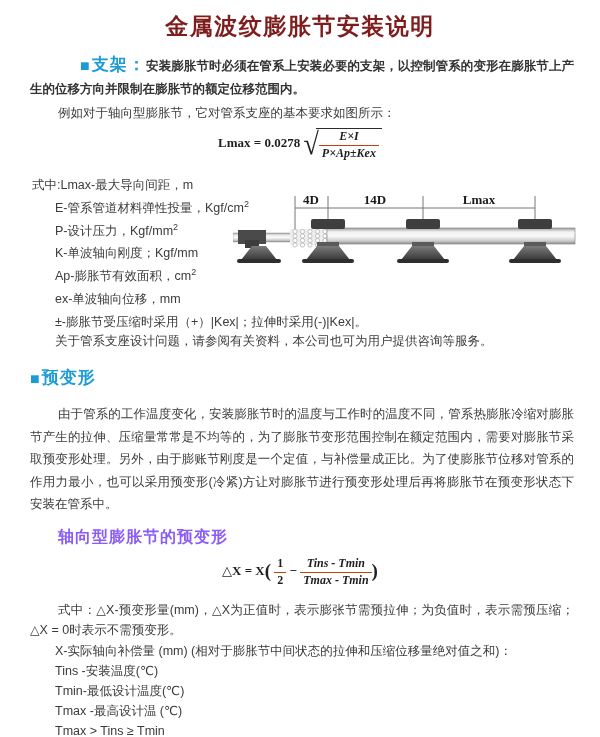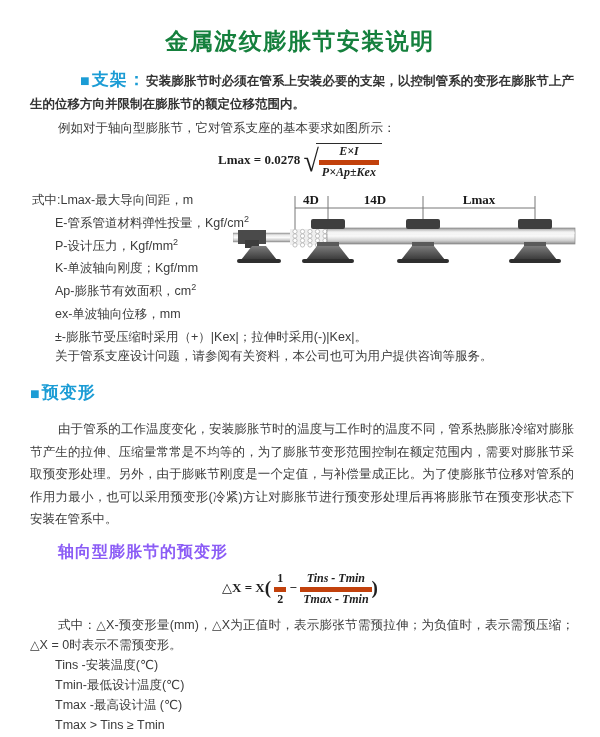--- a/index.html
+++ b/index.html
@@ -2,36 +2,36 @@
 <html><head>
 <meta charset="utf-8">
 <style>
   * { box-sizing: border-box; }
   html,body { margin:0; padding:0; background:#fdfdfb; }
   .page {
     width:600px; height:737px; background:#ffffff; position:relative; overflow:hidden;
     font-family:"Liberation Sans","DejaVu Sans",sans-serif; color:#3b3b3b; font-size:12.5px;
   }
   .title {
-    text-align:center; font-size:23px; font-weight:bold; color:#15803d;
-    padding-top:26px; letter-spacing:1.5px;
+    text-align:center; font-size:23px; font-weight:bold; color:#7f1d1d;
+    padding-top:11px; letter-spacing:1.5px;
   }
   .accent { color:#1b9cd5; }
   .sec-square { font-size:16px; vertical-align:-1px; margin-right:1px; }
   .sec-head { font-size:17px; font-weight:bold; color:#1b9cd5; letter-spacing:1px;margin-left:20px; }
   .p-support { margin:11px 26px 0 30px; text-indent:30px; line-height:23px; text-align:justify; }
   .p-support .intro { font-weight:bold; color:#333; }
   .p-example { margin:2px 26px 0 30px; text-indent:28px; line-height:20px; }
 
   .formula { font-family:"Liberation Serif","DejaVu Serif",serif; font-weight:bold; color:#1f1f1f; font-size:13px; }
   .f1 { margin-top:5px; text-align:center; height:36px; }
   .sqrt { display:inline-block; font-size:28px; font-weight:400; vertical-align:middle; margin-right:-3px; transform:scaleY(1.1); }
   .rad { display:inline-block; vertical-align:middle; border-top:1.3px solid #2b2b2b; padding:1px 3px 0 3px; }
   .frac { display:inline-block; vertical-align:middle; text-align:center; line-height:1.15; font-size:12px; }
-  .frac .num { display:block; border-bottom:5px solid #c2410c; padding:0 3px 1px 3px; }
+  .frac .num { display:block; border-bottom:1px solid #c2410c; padding:0 3px 1px 3px; }
   .frac .den { display:block; padding:1px 3px 0 3px; }
   .ital { font-style:italic; }
   .paren { font-size:19px; vertical-align:-2px; font-weight:bold; }
 
   .defs-block { margin:8px 0 0 32px; line-height:18.6px; }
   .def-row .ind { display:inline-block; width:23px; }
   sup { font-size:9px; }
   .note-line { margin:1px 26px 0 30px; text-indent:25px; line-height:19px; }
 
   .diagram { position:absolute; left:233px; top:190px; }
@@ -166,18 +166,19 @@
   <div class="h-sub h-axial">轴向型膨胀节的预变形</div>
 
   <div class="formula f2">
     <span>△X = X</span><span class="paren">(</span>
     <span class="frac"><span class="num">1</span><span class="den">2</span></span>
     <span>−</span>
     <span class="frac ital"><span class="num">Tins - Tmin</span><span class="den">Tmax - Tmin</span></span><span class="paren">)</span>
   </div>
 
   <p class="p-note1">式中：△X-预变形量(mm)，△X为正值时，表示膨张节需预拉伸；为负值时，表示需预压缩；△X = 0时表示不需预变形。</p>
+  <p class="p-note2">X-实际轴向补偿量 (mm) (相对于膨胀节中间状态的拉伸和压缩位移量绝对值之和)：</p>
   <div class="temp-line">Tins -安装温度(℃)</div>
   <div class="temp-line">Tmin-最低设计温度(℃)</div>
   <div class="temp-line">Tmax -最高设计温 (℃)</div>
   <div class="temp-line">Tmax &gt; Tins ≥ Tmin</div>
 
 </div>
 
 </body></html>

